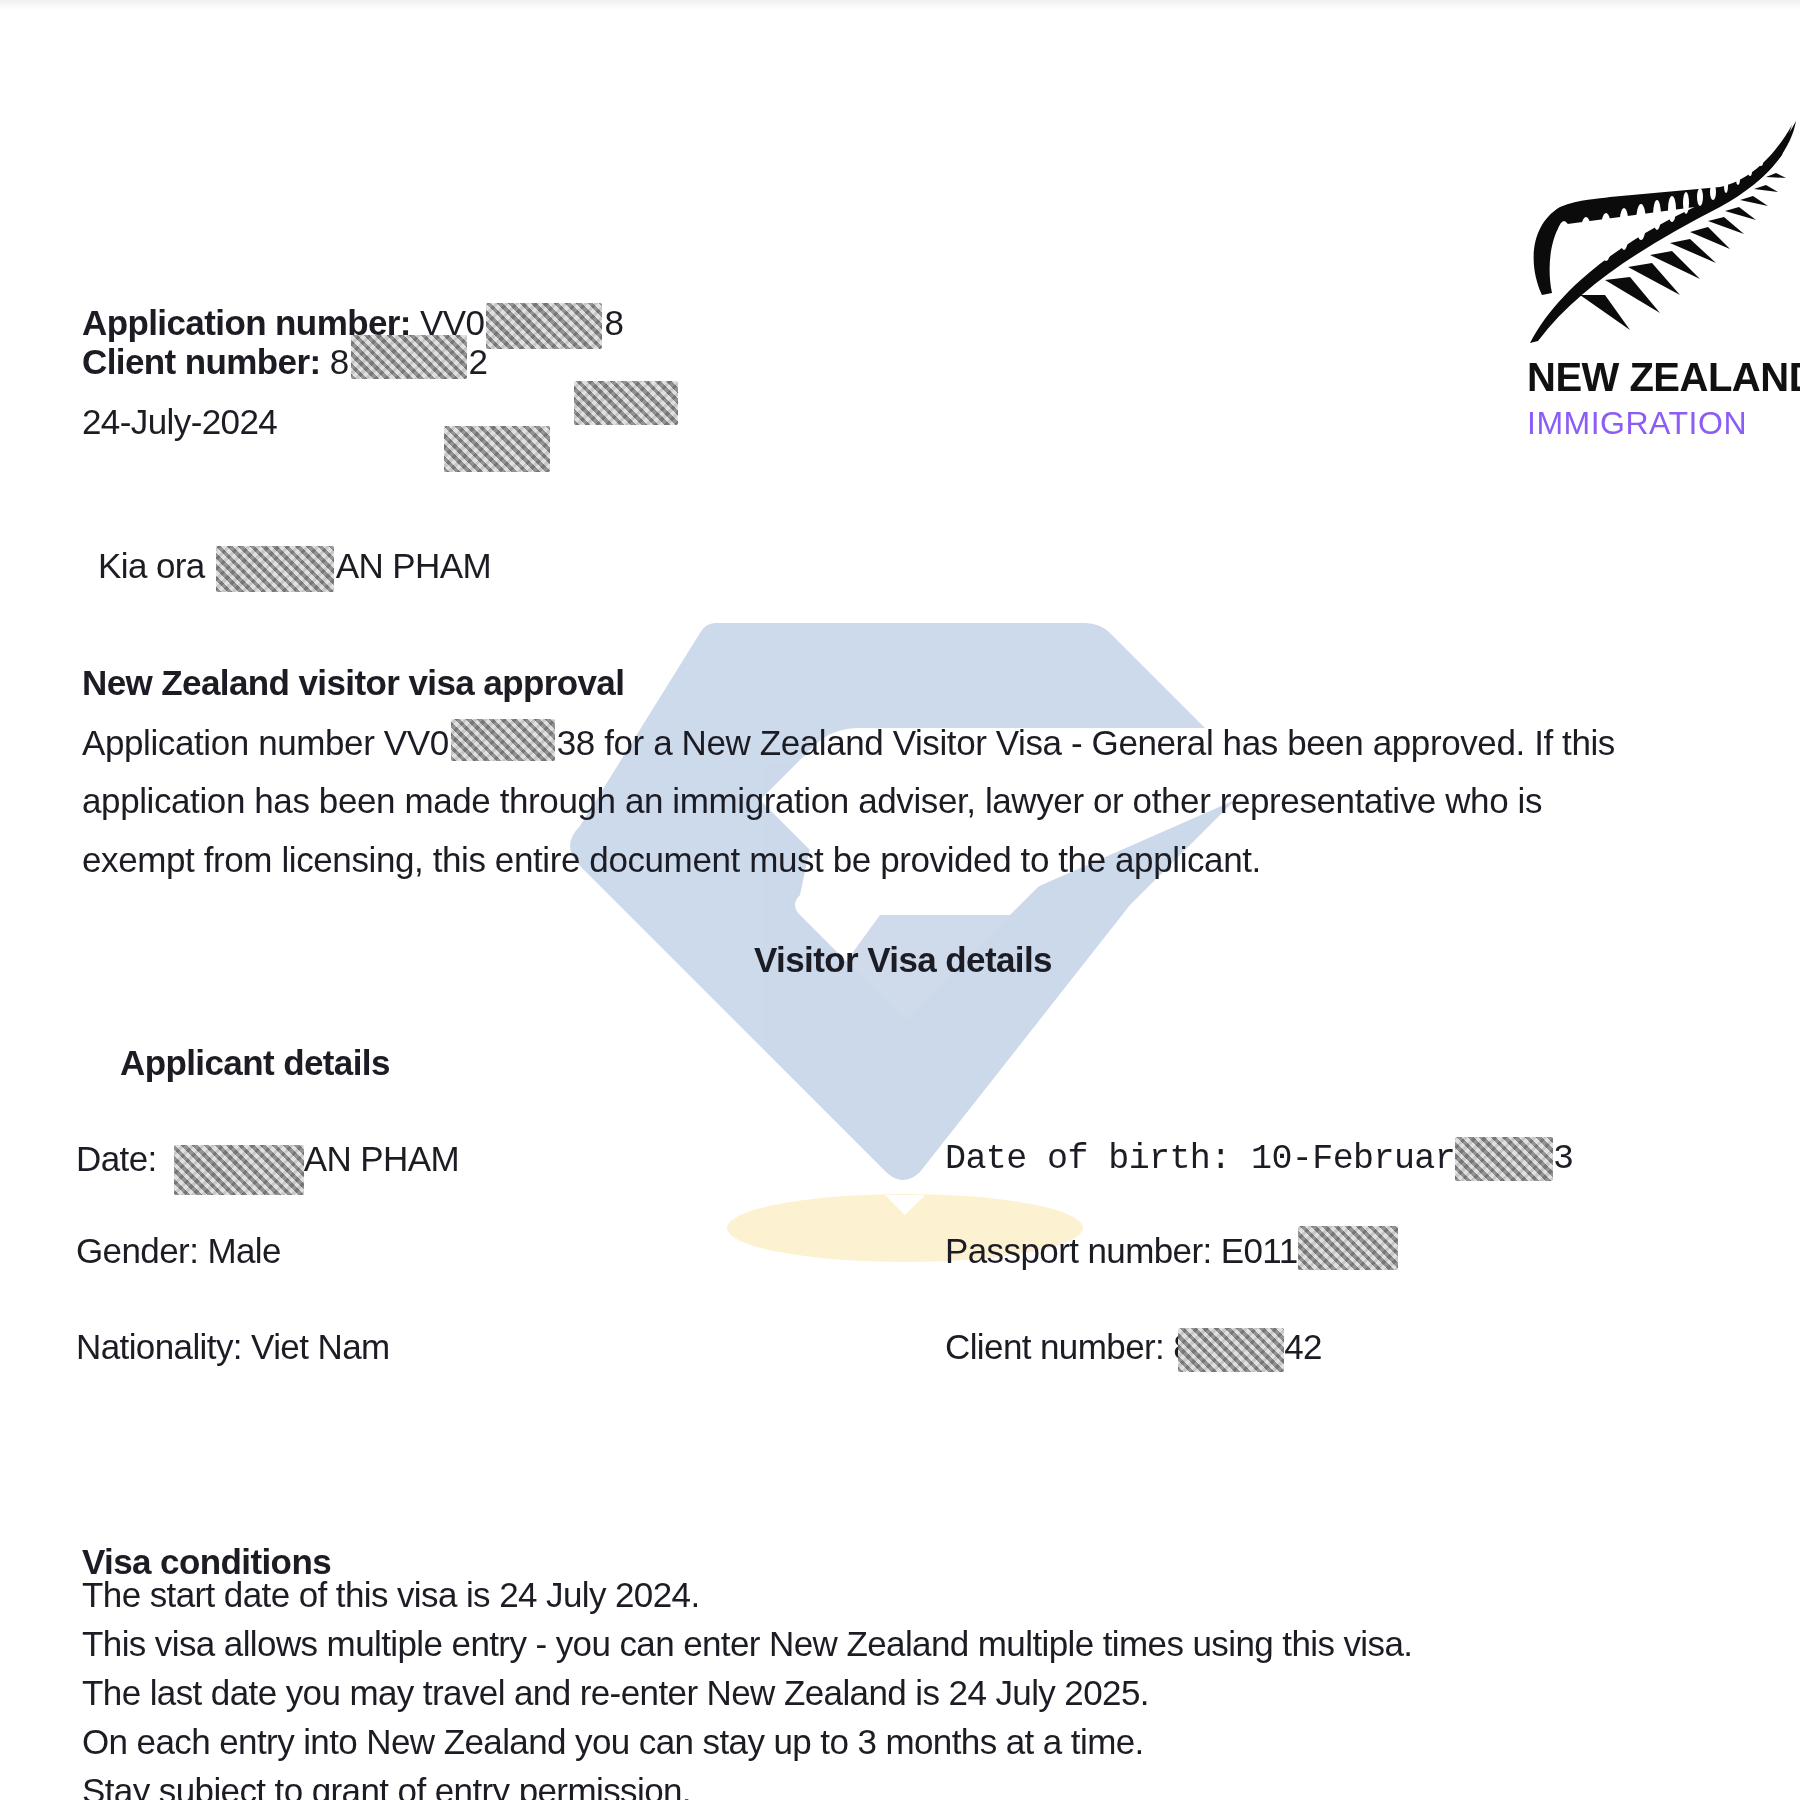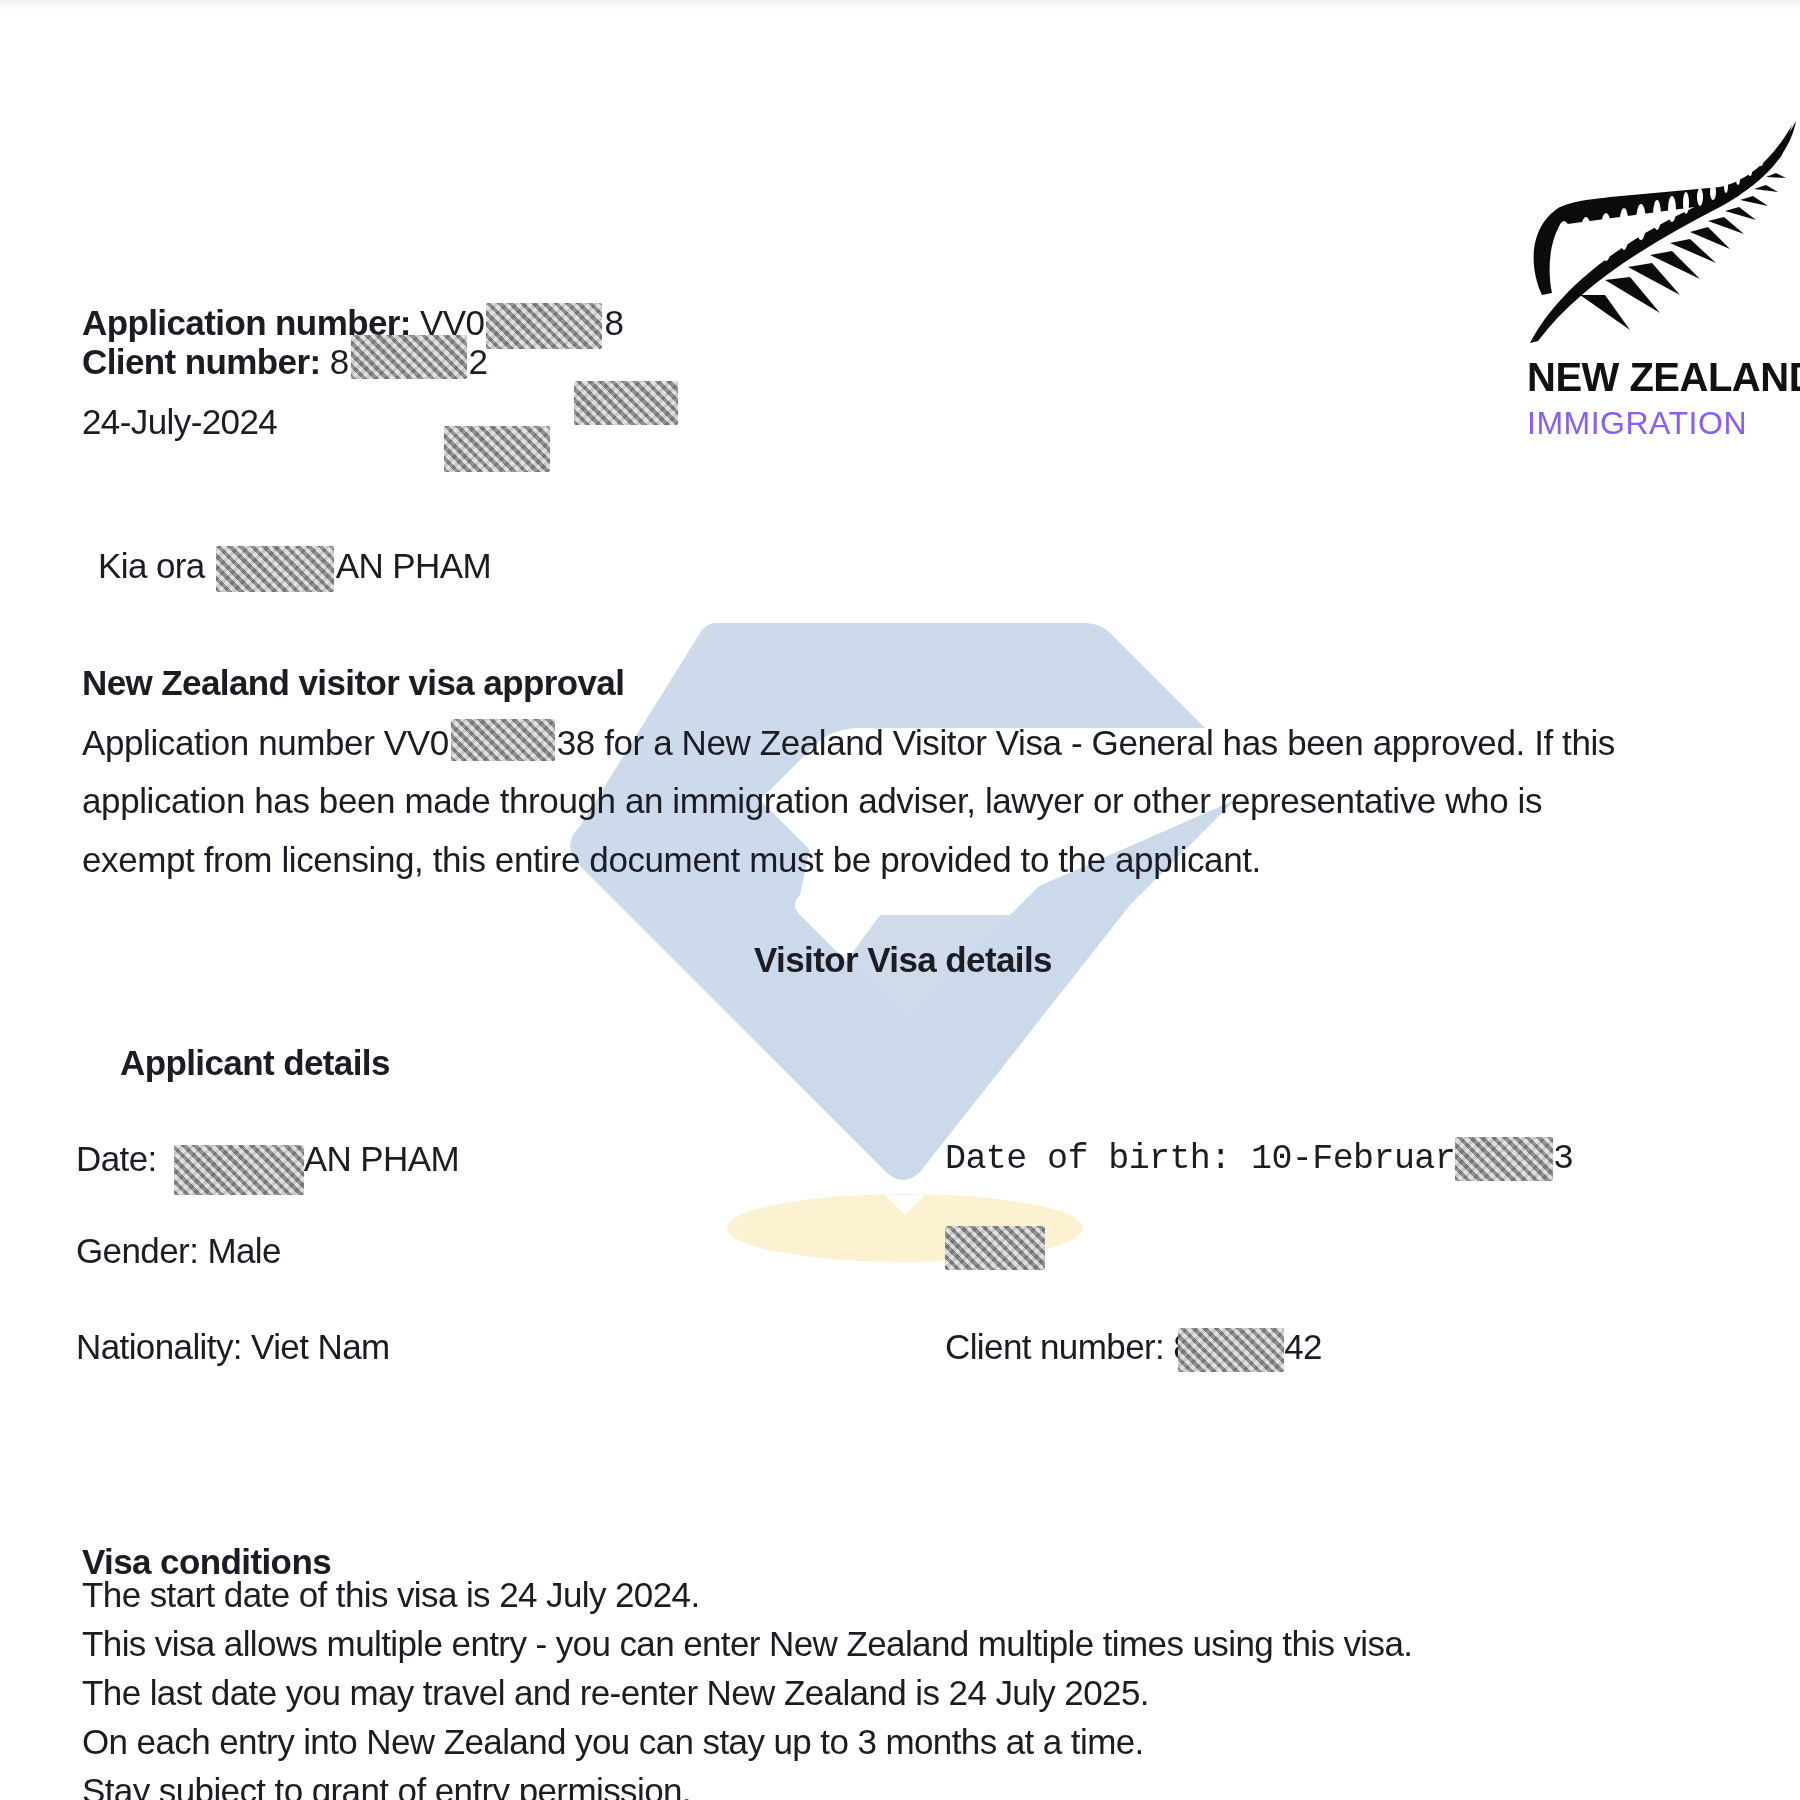--- a/index.html
+++ b/index.html
@@ -138,21 +138,21 @@
 </div>
 
 <div class="abs txt" style="left:76px; top:1230px;">Gender: Male</div>
 <div class="abs txt" style="left:76px; top:1326px;">Nationality: Viet Nam</div>
 
 <div class="abs txt" style="left:945px; top:1137px;font-family:Liberation Mono, monospace;">
   <span>Date of birth: 10-Februar</span><span class="redact" style="width:98px;height:44px;"></span><span>3</span>
 </div>
 
 <div class="abs txt" style="left:945px; top:1230px;">
-  <span class="redact" style="width:100px;height:44px;position:relative;top:-6px;"></span>
+  <span>Passport number: E011</span><span class="redact" style="width:100px;height:44px;position:relative;top:-6px;"></span>
 </div>
 
 <div class="abs txt" style="left:945px; top:1326px;">
   <span>Client number: 8</span><span class="redact" style="width:106px;height:44px;margin-left:-14px;"></span><span>42</span>
 </div>
 
 <div class="abs txt bold" style="left:82px; top:1517px;margin-top:24px;">Visa conditions</div>
 <div class="abs txt" style="left:82px; top:1574px;">The start date of this visa is 24 July 2024.</div>
 <div class="abs txt" style="left:82px; top:1623px;">This visa allows multiple entry - you can enter New Zealand multiple times using this visa.</div>
 <div class="abs txt" style="left:82px; top:1672px;">The last date you may travel and re-enter New Zealand is 24 July 2025.</div>

